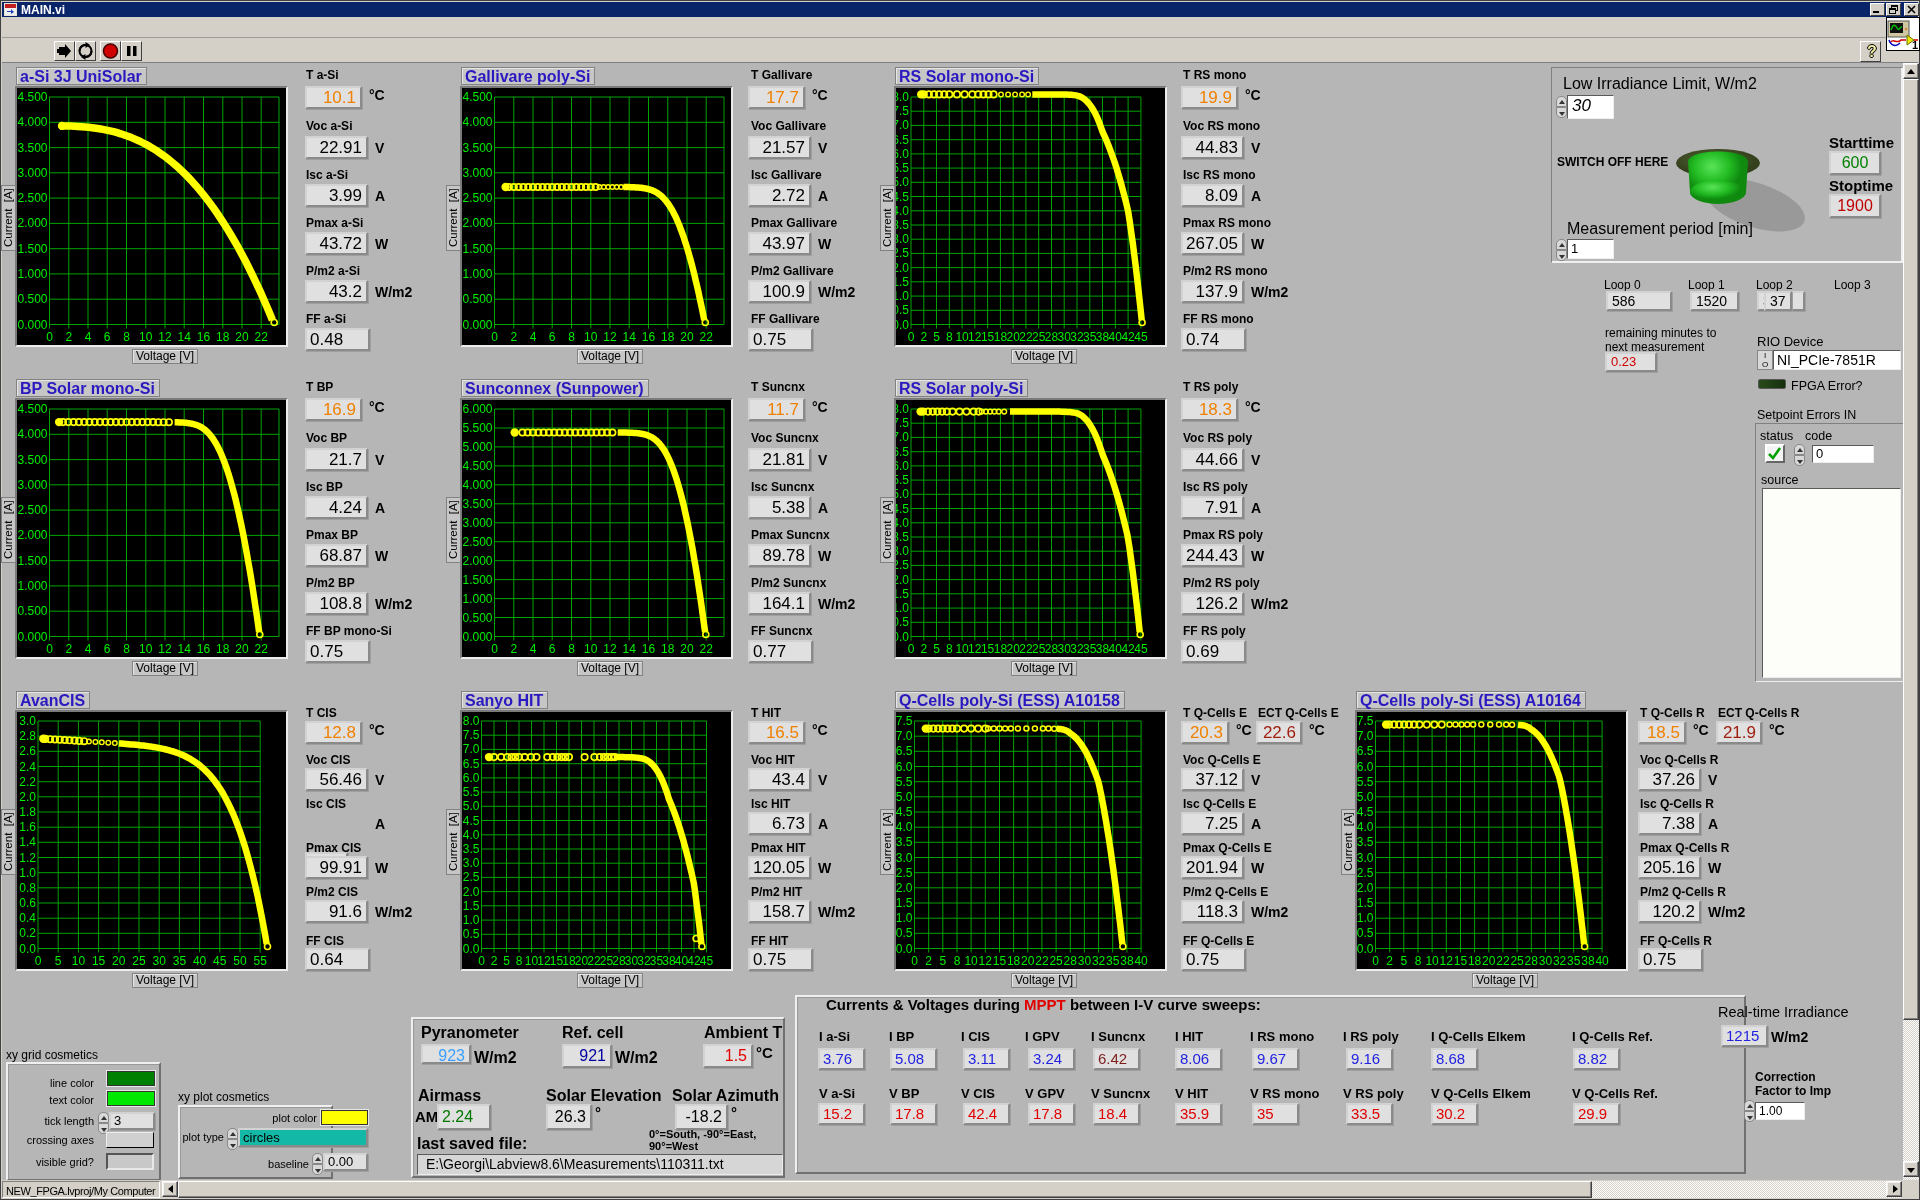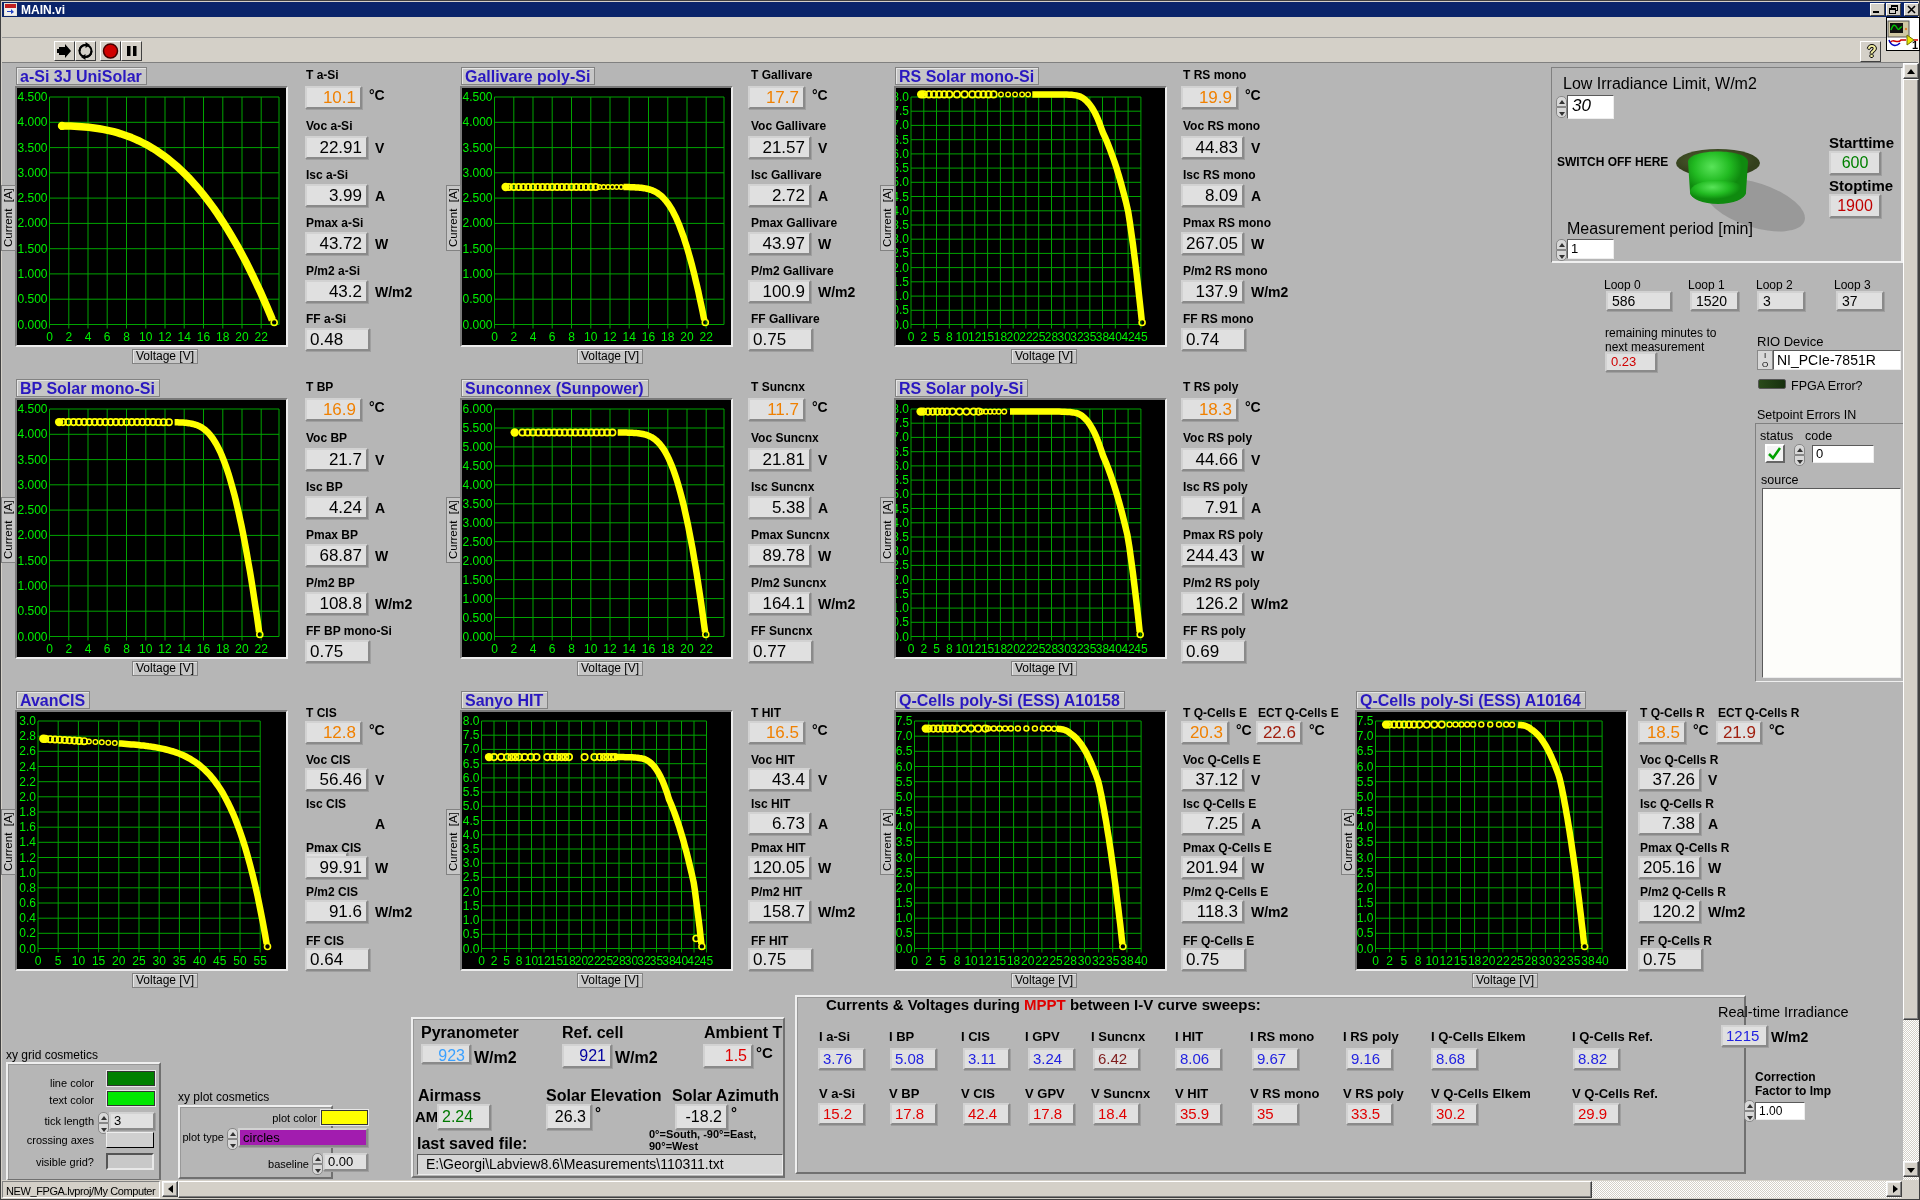--- a/index.html
+++ b/index.html
@@ -1316,21 +1316,21 @@
   </div>
 <div class="lbl" style="left:1688px;top:278px;font-size:12px">Loop 1</div>
 <div class="nb" style="left:1690px;top:291px;width:49px;height:20px">
     <span style="left:4px;font-size:14px;line-height:16px">1520</span>
   </div>
 <div class="lbl" style="left:1756px;top:278px;font-size:12px">Loop 2</div>
 <div class="nb" style="left:1757px;top:291px;width:48px;height:20px">
     <span style="left:4px;font-size:14px;line-height:16px">3</span>
   </div>
 <div class="lbl" style="left:1834px;top:278px;font-size:12px">Loop 3</div>
-<div class="nb" style="left:1836px;top:291px;width:48px;height:20px">
+<div class="nb" style="left:1764px;top:291px;width:28px;height:20px">
     <span style="left:4px;font-size:14px;line-height:16px">37</span>
   </div>
 <div class="lbl" style="left:1605px;top:326px;font-size:12px">remaining minutes to<br>next measurement</div>
 <div class="nb" style="left:1605px;top:352px;width:52px;height:20px">
     <span style="left:4px;font-size:13px;line-height:16px;color:#d00000">0.23</span>
   </div>
 <div class="lbl" style="left:1757px;top:334px;font-size:13px">RIO Device</div>
 <div style="position:absolute;left:1757px;top:350px;width:16px;height:20px;background:#d8d8d8;border:1px solid #888;font-size:8px;line-height:9px;text-align:center">I<br>O</div>
 <div class="inp" style="left:1773px;top:350px;width:128px;height:20px;font-size:14px;padding-left:3px;line-height:18px">NI_PCIe-7851R</div>
 <div style="position:absolute;left:1758px;top:379px;width:28px;height:10px;background:linear-gradient(90deg,#2a4a1a,#16300e);border:1px solid #555;border-radius:2px"></div>
@@ -1381,21 +1381,21 @@
 <div style="position:absolute;left:321px;top:1110px;width:47px;height:15px;background:#ffff00;border:1px solid #333;box-shadow:0 0 0 1px #e8e8e8"></div>
 <div class="lbl" style="right:1696px;top:1131px;font-size:11px">plot type</div>
 <div style="position:absolute;left:227px;top:1128px;width:11px;height:22px">
     <div style="position:absolute;left:0;top:0;width:11px;height:11px;background:#d8d8d8;border:1px solid #888;border-radius:5px 5px 0 0">
       <div style="position:absolute;left:2px;top:3px;width:0;height:0;border-left:3px solid transparent;border-right:3px solid transparent;border-bottom:4px solid #333"></div>
     </div>
     <div style="position:absolute;left:0;top:11px;width:11px;height:11px;background:#d8d8d8;border:1px solid #888;border-radius:0 0 5px 5px">
       <div style="position:absolute;left:2px;top:4px;width:0;height:0;border-left:3px solid transparent;border-right:3px solid transparent;border-top:4px solid #333"></div>
     </div>
   </div>
-<div class="nb" style="left:238px;top:1128px;width:130px;height:19px;background:#a21caf">
+<div class="nb" style="left:238px;top:1128px;width:130px;height:19px;background:#14b8a6">
     <span style="left:3px;font-size:13px;line-height:15px">circles</span>
   </div>
 <div class="lbl" style="right:1611px;top:1158px;font-size:11px">baseline</div>
 <div style="position:absolute;left:312px;top:1153px;width:11px;height:22px">
     <div style="position:absolute;left:0;top:0;width:11px;height:11px;background:#d8d8d8;border:1px solid #888;border-radius:5px 5px 0 0">
       <div style="position:absolute;left:2px;top:3px;width:0;height:0;border-left:3px solid transparent;border-right:3px solid transparent;border-bottom:4px solid #333"></div>
     </div>
     <div style="position:absolute;left:0;top:11px;width:11px;height:11px;background:#d8d8d8;border:1px solid #888;border-radius:0 0 5px 5px">
       <div style="position:absolute;left:2px;top:4px;width:0;height:0;border-left:3px solid transparent;border-right:3px solid transparent;border-top:4px solid #333"></div>
     </div>

